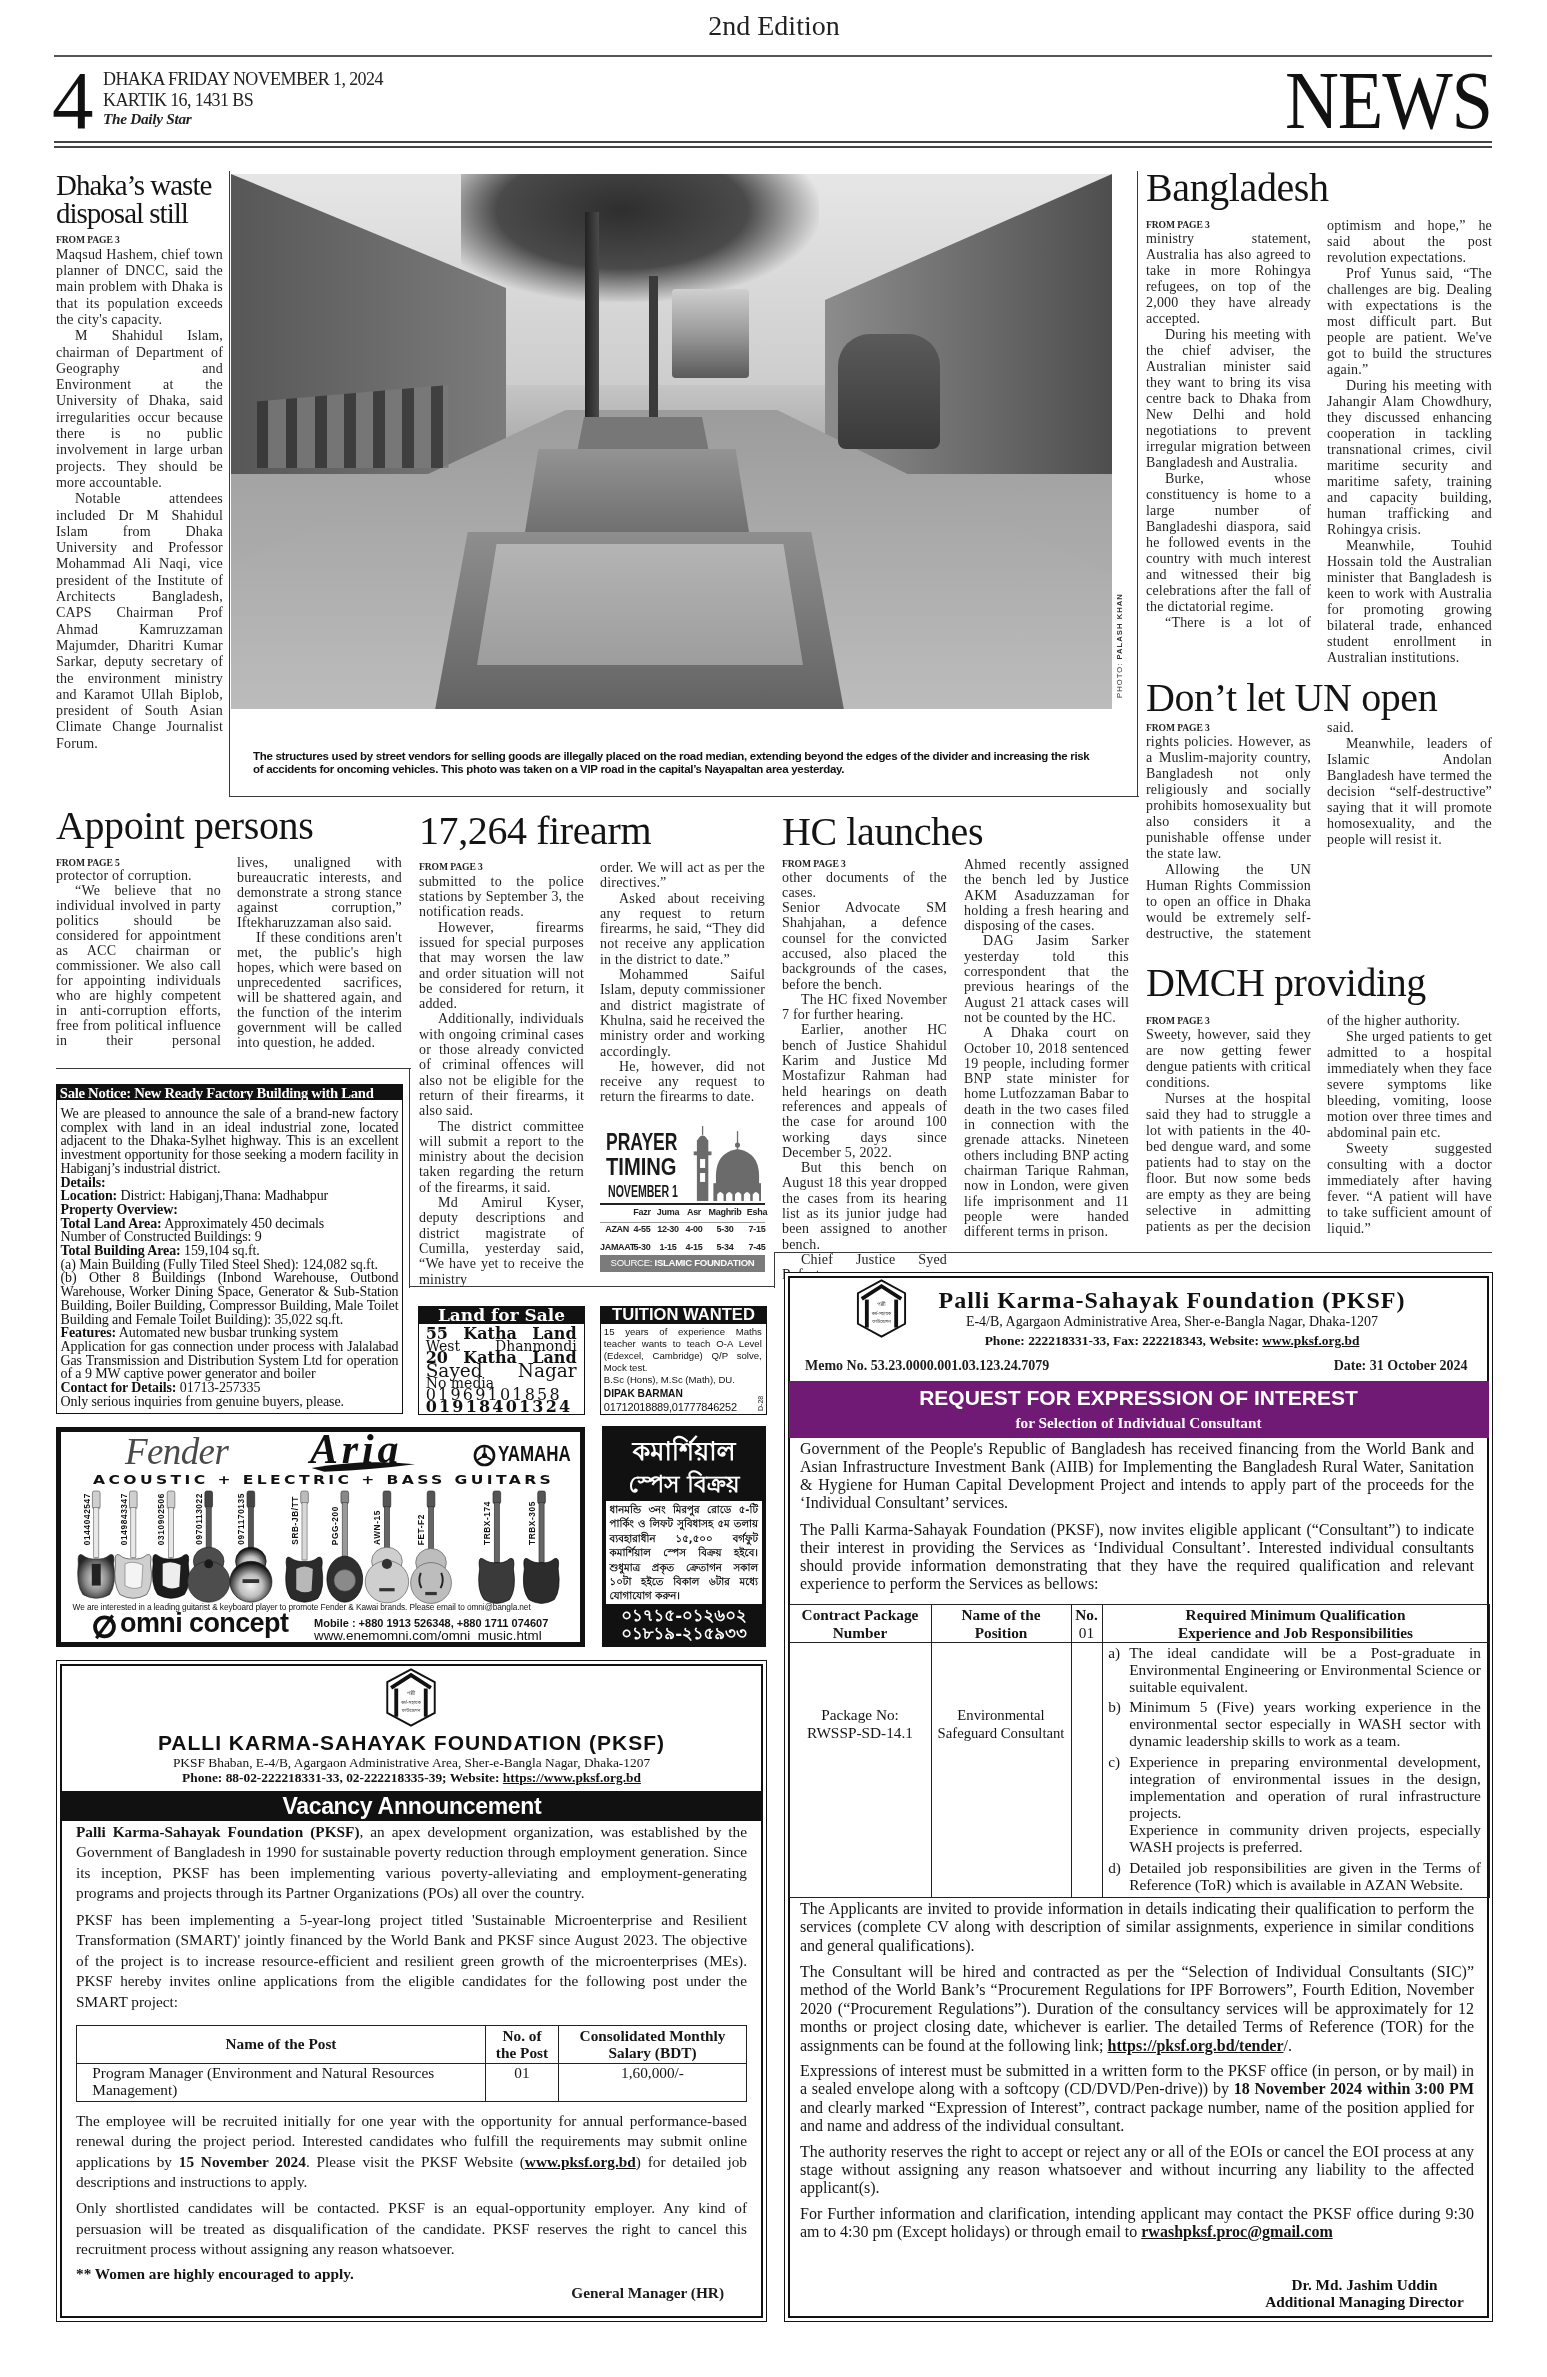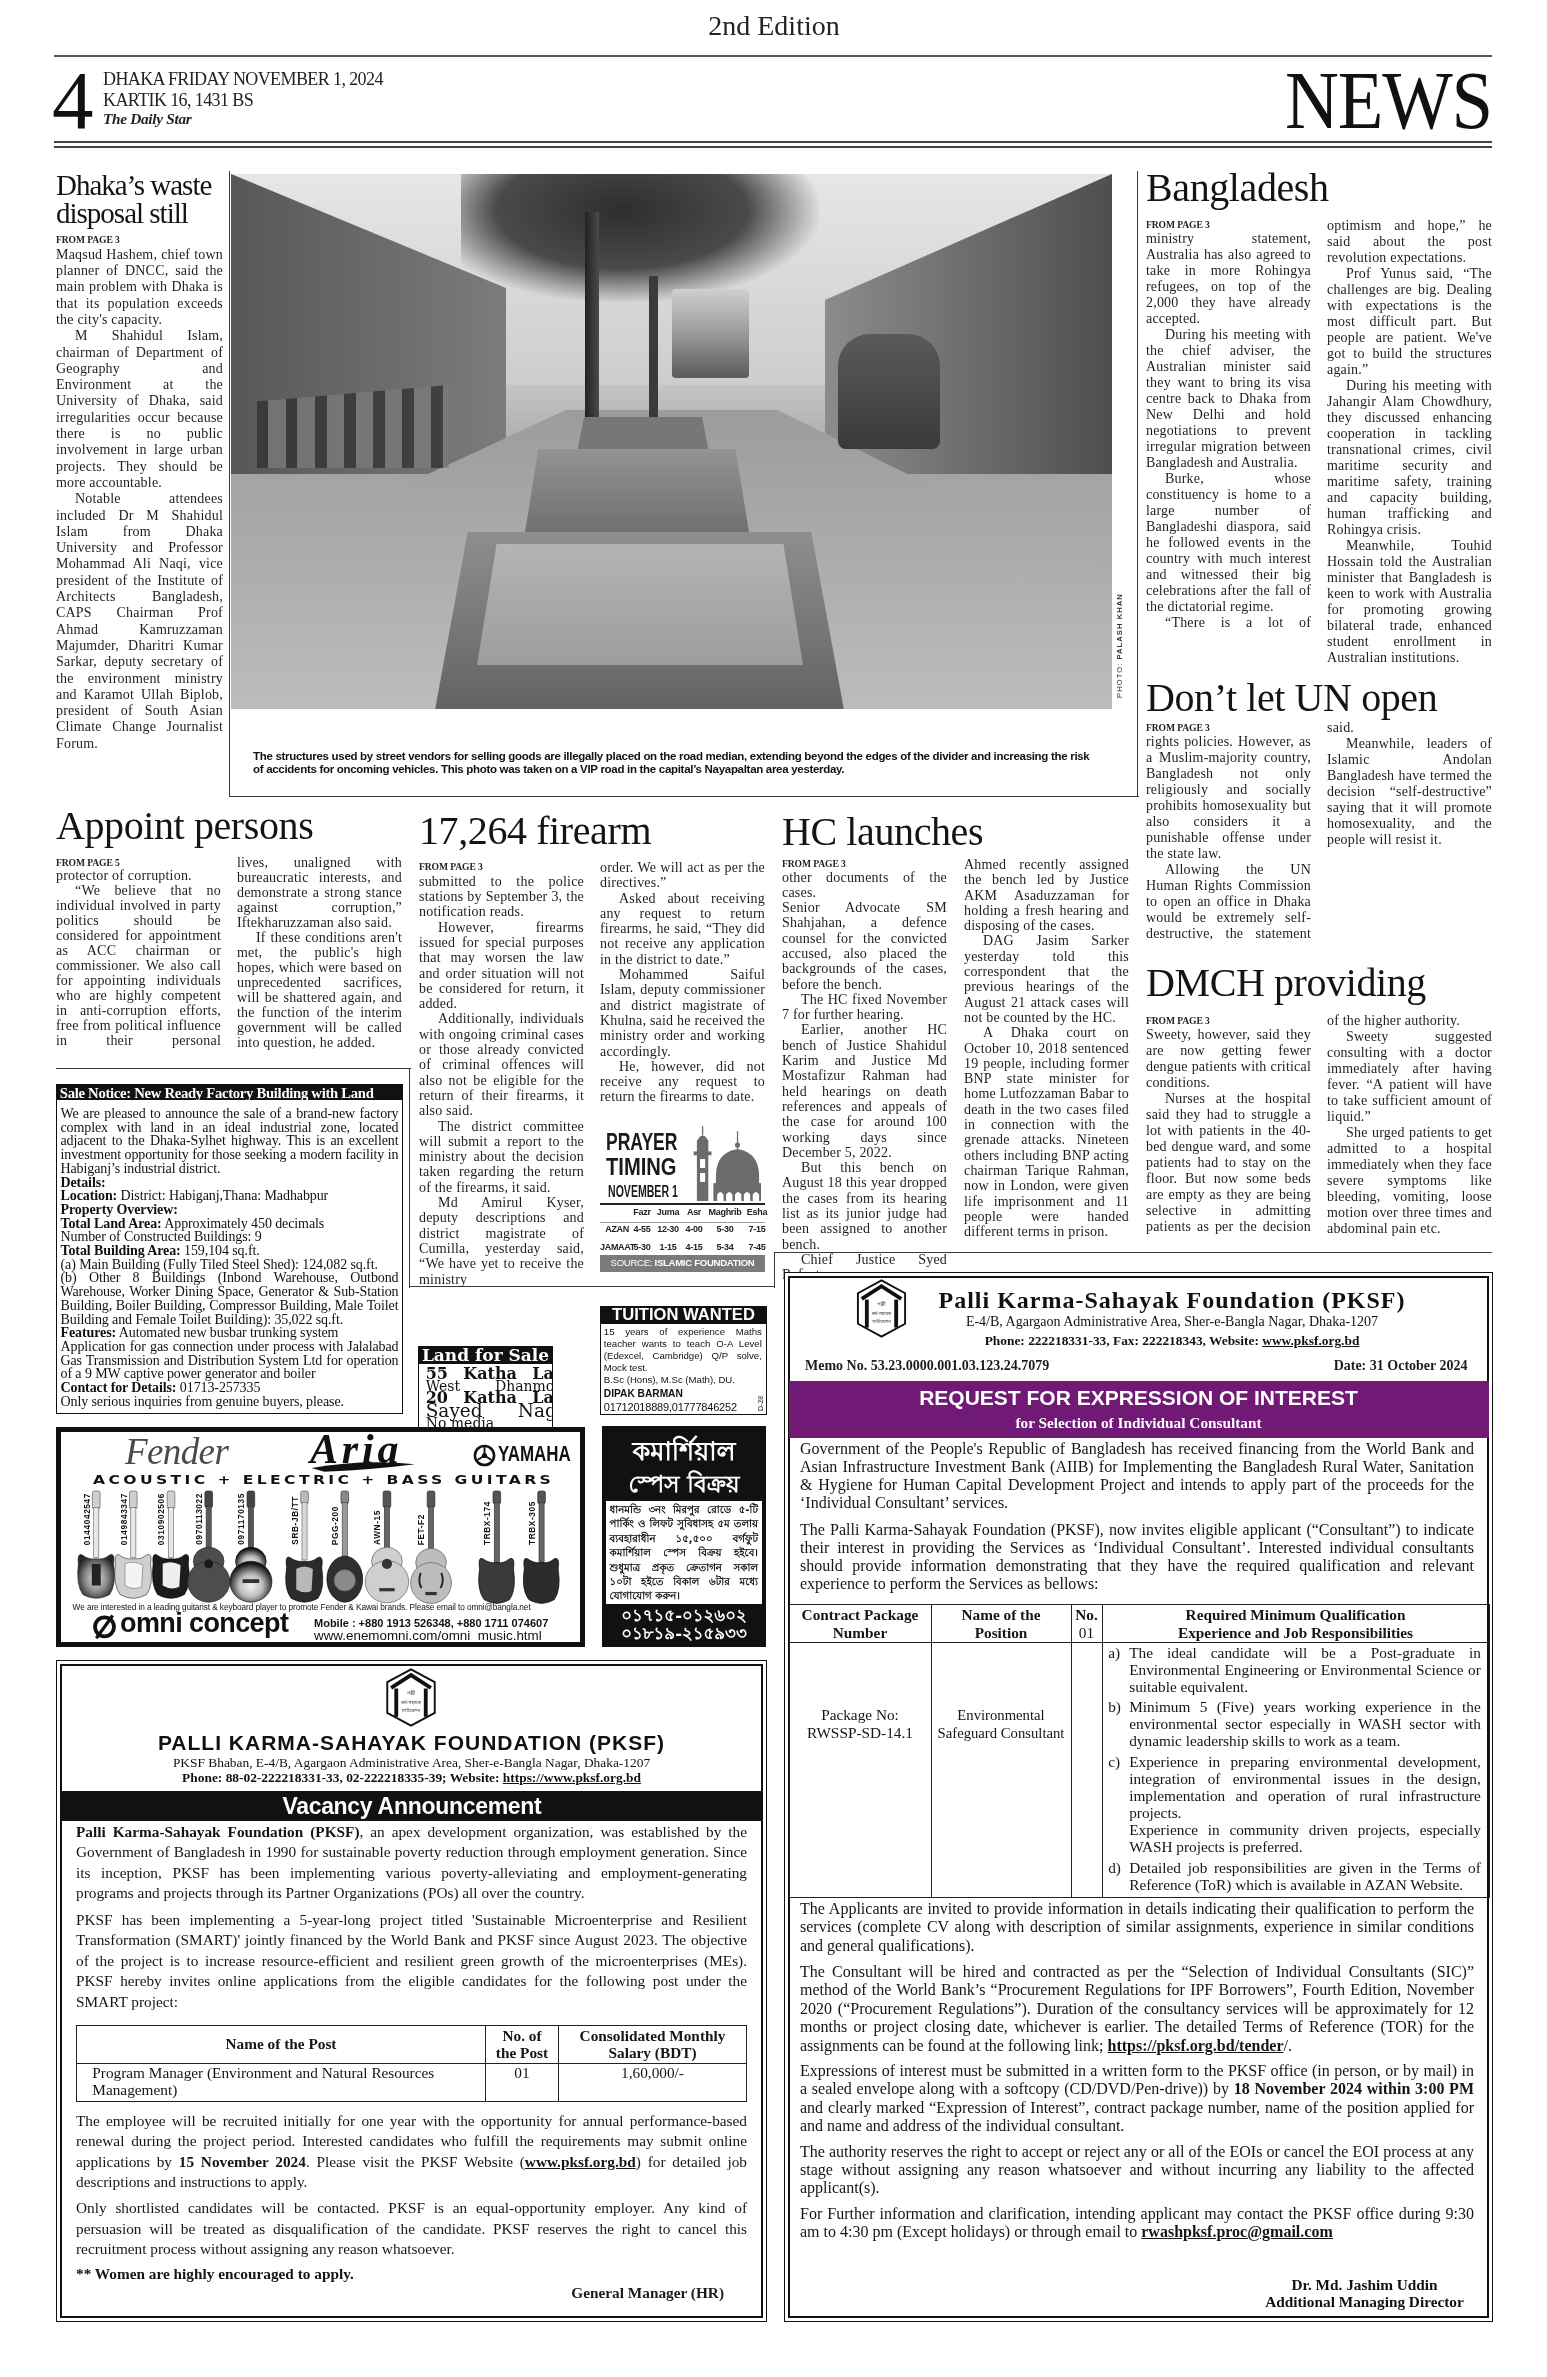--- a/index.html
+++ b/index.html
@@ -159,22 +159,22 @@
 
 <article>
   <h2 class="hl" style="left:1146px;top:963px;font-weight:normal;">DMCH providing</h2>
   <div class="col c1" style="left:1146px;top:1015px;width:165px;line-height:16px;">
     <div class="from">FROM PAGE 3</div>
     <p class="cont">Sweety, however, said they are now getting fewer dengue patients with critical conditions.</p>
     <p>Nurses at the hospital said they had to struggle a lot with patients in the 40-bed dengue ward, and some patients had to stay on the floor. But now some beds are empty as they are being selective in admitting patients as per the decision</p>
   </div>
   <div class="col" style="left:1327px;top:1013px;width:165px;line-height:16px;">
     <p class="cont">of the higher authority.</p>
+    <p>She urged patients to get admitted to a hospital immediately when they face severe symptoms like bleeding, vomiting, loose motion over three times and abdominal pain etc.</p>
     <p>Sweety suggested consulting with a doctor immediately after having fever. “A patient will have to take sufficient amount of liquid.”</p>
-    <p>She urged patients to get admitted to a hospital immediately when they face severe symptoms like bleeding, vomiting, loose motion over three times and abdominal pain etc.</p>
   </div>
 </article>
 
 <article>
   <h2 class="hl" style="left:56px;top:806px;font-weight:normal;">Appoint persons</h2>
   <div class="col c1" style="left:56px;top:858px;width:165px;line-height:15px;">
     <div class="from" style="height:10.2px;line-height:10.2px;">FROM PAGE 5</div>
     <p class="cont">protector of corruption.</p>
     <p>“We believe that no individual involved in party politics should be considered for appointment as ACC chairman or commissioner. We also call for appointing individuals who are highly competent in anti-corruption efforts, free from political influence in their personal</p>
   </div>
@@ -274,21 +274,21 @@
     <div><b>Total Building Area:</b><span> 159,104 sq.ft.</span></div>
     <div><b></b><span>(a) Main Building (Fully Tiled Steel Shed): 124,082 sq.ft.</span></div>
     <div><b></b><span>(b) Other 8 Buildings (Inbond Warehouse, Outbond Warehouse, Worker Dining Space, Generator &amp; Sub-Station Building, Boiler Building, Compressor Building, Male Toilet Building and Female Toilet Building): 35,022 sq.ft.</span></div>
     <div><b>Features:</b><span> Automated new busbar trunking system</span></div>
     <div><b></b><span>Application for gas connection under process with Jalalabad Gas Transmission and Distribution System Ltd for operation of a 9 MW captive power generator and boiler</span></div>
     <div><b>Contact for Details:</b><span> 01713-257335</span></div>
     <div><b></b><span>Only serious inquiries from genuine buyers, please.</span></div>
   </div>
 </aside>
 
-<aside class="ad" style="left:418px;top:1346px;width:135px;height:109px;">
+<aside class="ad" style="left:418px;top:1306px;width:167px;height:109px;">
   <div class="frame"></div>
   <div class="blackbar" style="font-family:'DejaVu Serif',serif;font-weight:bold;font-size:17px;line-height:18px;">Land for Sale</div>
   <div class="land-line just" style="top:20px;font-size:16px;line-height:15.3px;font-weight:bold;">55 Katha Land</div>
   <div class="land-line just" style="top:34px;font-size:14px;line-height:12.8px;">West Dhanmondi</div>
   <div class="land-line just" style="top:45px;font-size:16px;line-height:14px;font-weight:bold;">20 Katha Land</div>
   <div class="land-line just" style="top:56px;font-size:18.5px;line-height:17px;">Sayed Nagar</div>
   <div class="land-line" style="top:71px;font-size:14px;line-height:12.8px;">No media</div>
   <div class="land-line" style="top:82px;font-size:16px;line-height:14px;font-weight:normal;letter-spacing:2.2px;">01969101858</div>
   <div class="land-line" style="top:94px;font-size:16px;line-height:14px;font-weight:bold;letter-spacing:2.2px;">01918401324</div>
 </aside>

